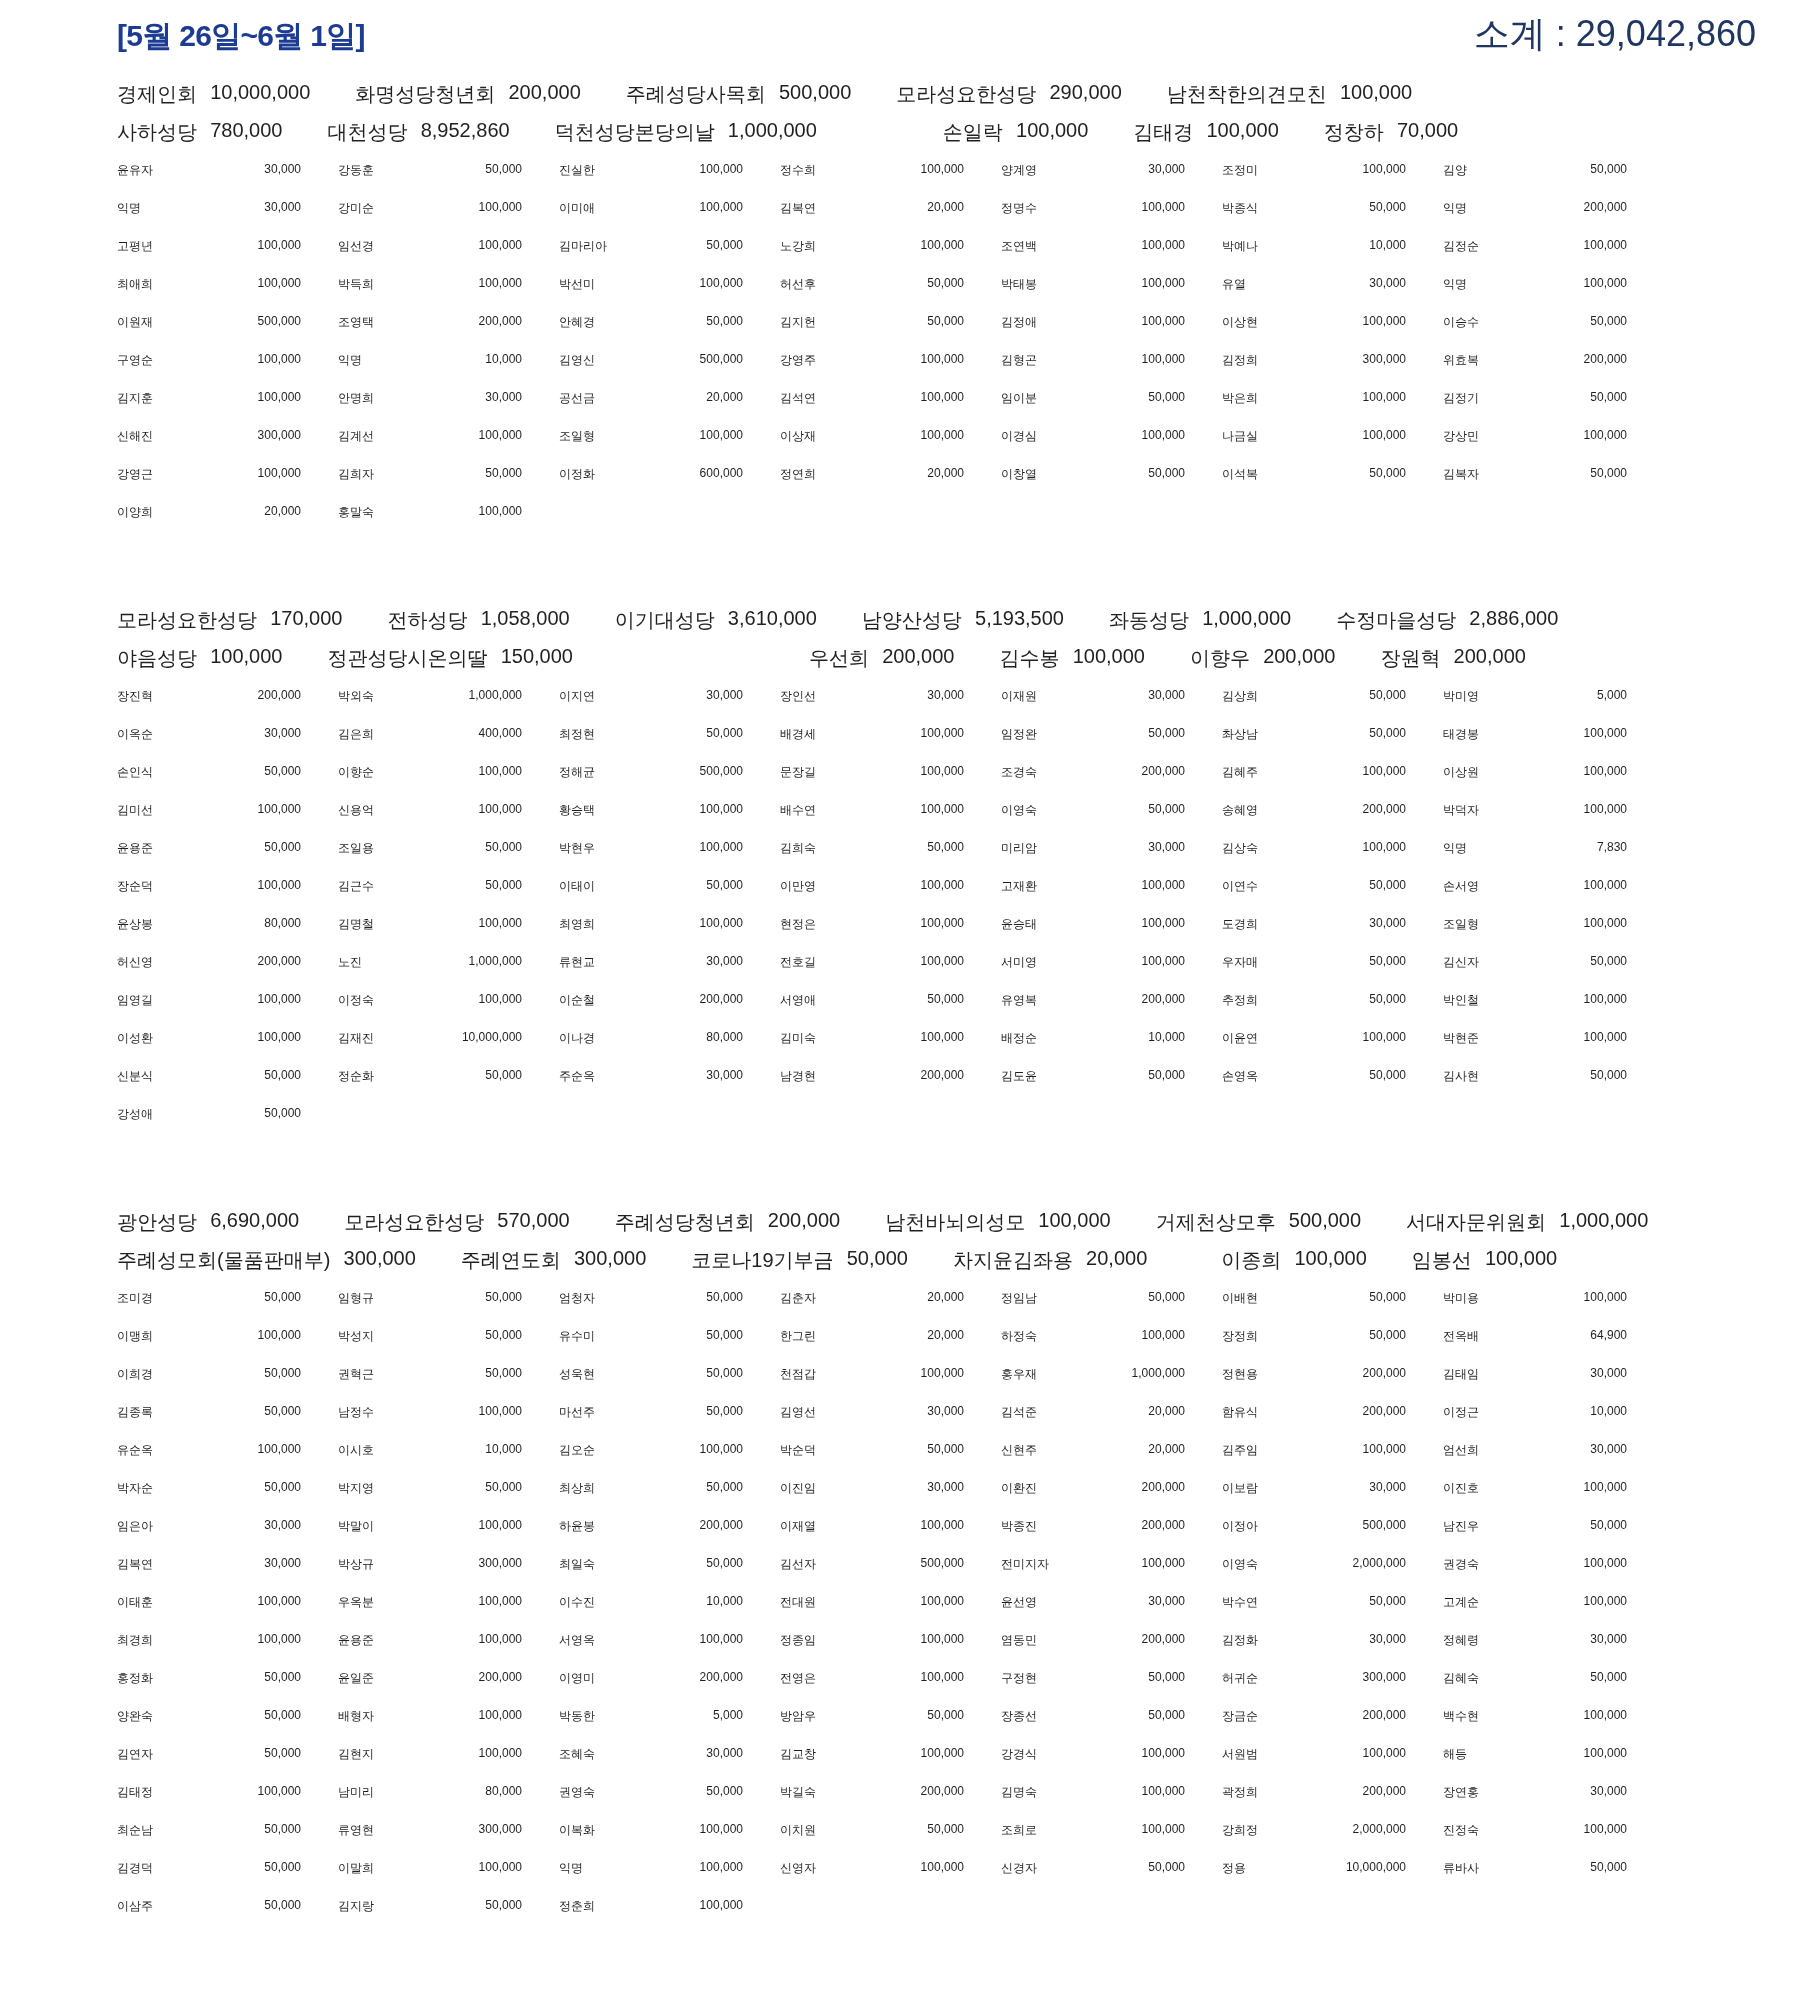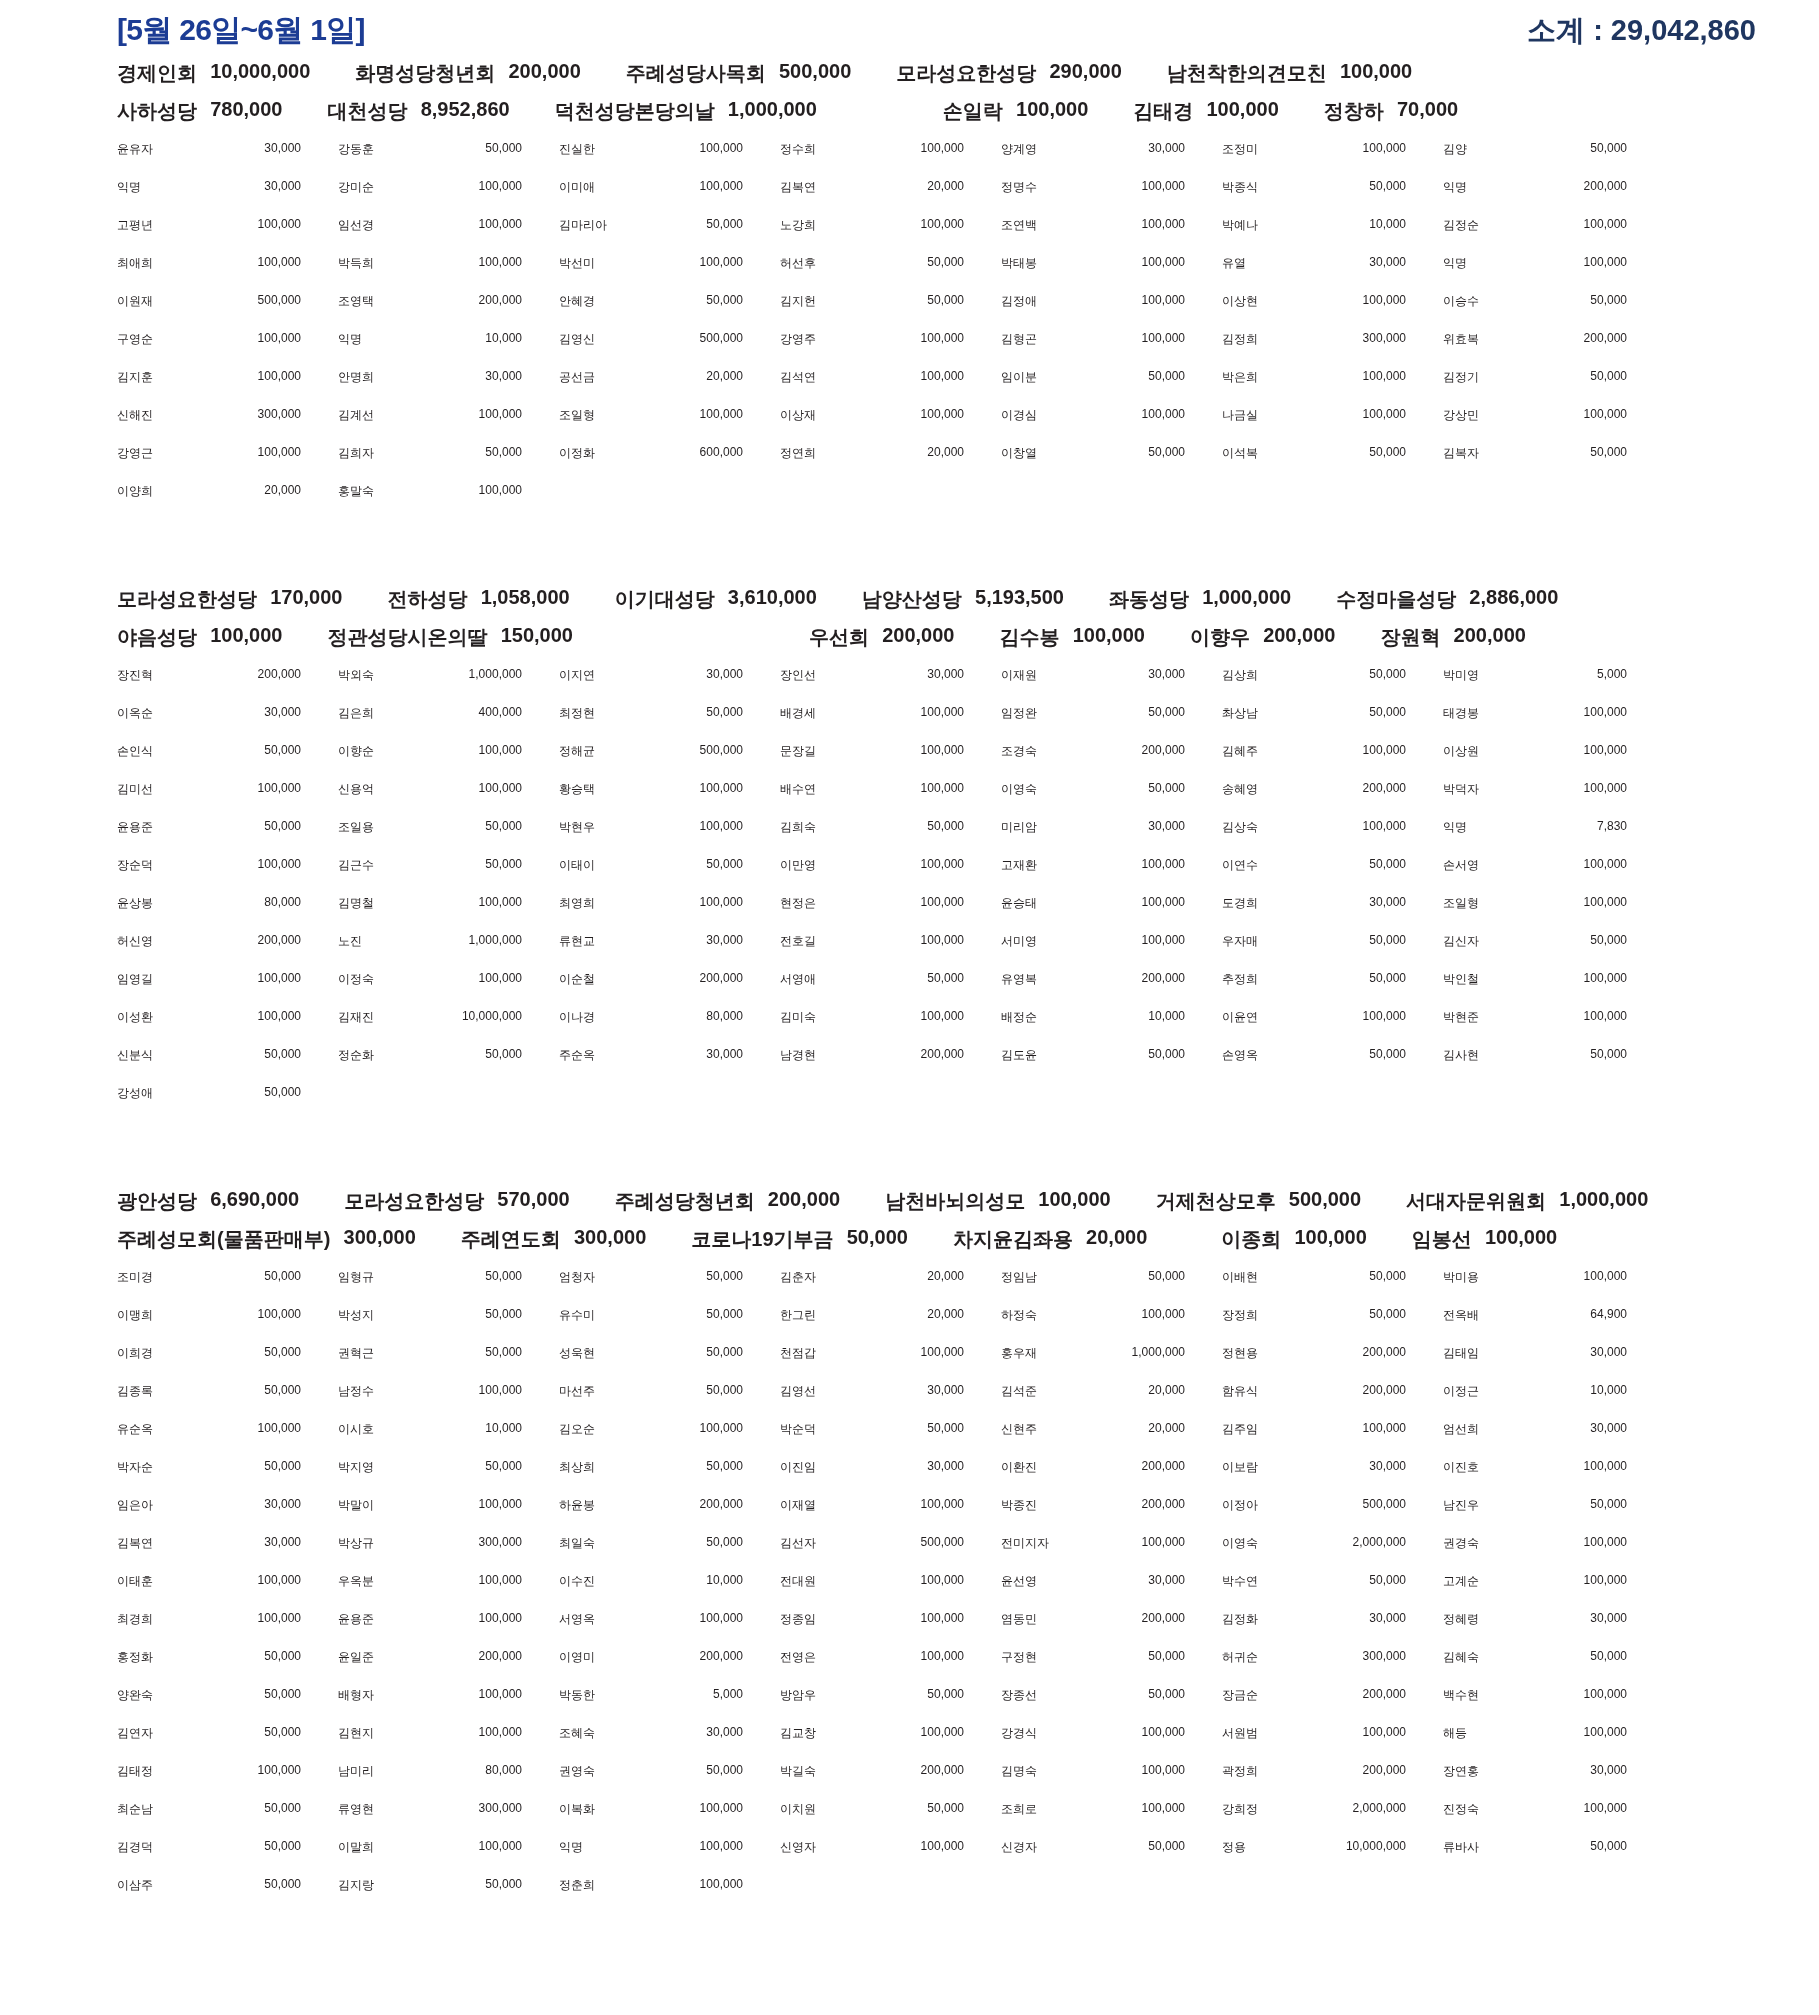--- a/index.html
+++ b/index.html
@@ -19,23 +19,23 @@
   .sec-head{
     display:flex;justify-content:space-between;align-items:baseline;
     height:41px;
     gap:40px;
   }
   .sec-title{
     margin:0;font-size:30px;font-weight:bold;color:#1c3c94;letter-spacing:-0.7px;
     white-space:nowrap;
   }
   .sec-subtotal{
-    font-size:29px;font-weight:bold;color:#1f3660;white-space:nowrap;
+    font-size:36px;font-weight:normal;color:#1f3660;white-space:nowrap;
   }
-  .org-rows{margin-top:3px;font-weight:bold;}
+  .org-rows{margin-top:24px;}
   .org-row{
     height:38px;display:flex;align-items:center;column-gap:45px;
     font-size:20px;white-space:nowrap;
   }
   .org-pair{display:inline-flex;column-gap:13.2px;white-space:nowrap;}
   .rows{margin:0;}
   .row{
     display:grid;grid-template-columns:repeat(7,221px);
     height:38px;align-items:center;font-size:12px;
   }

